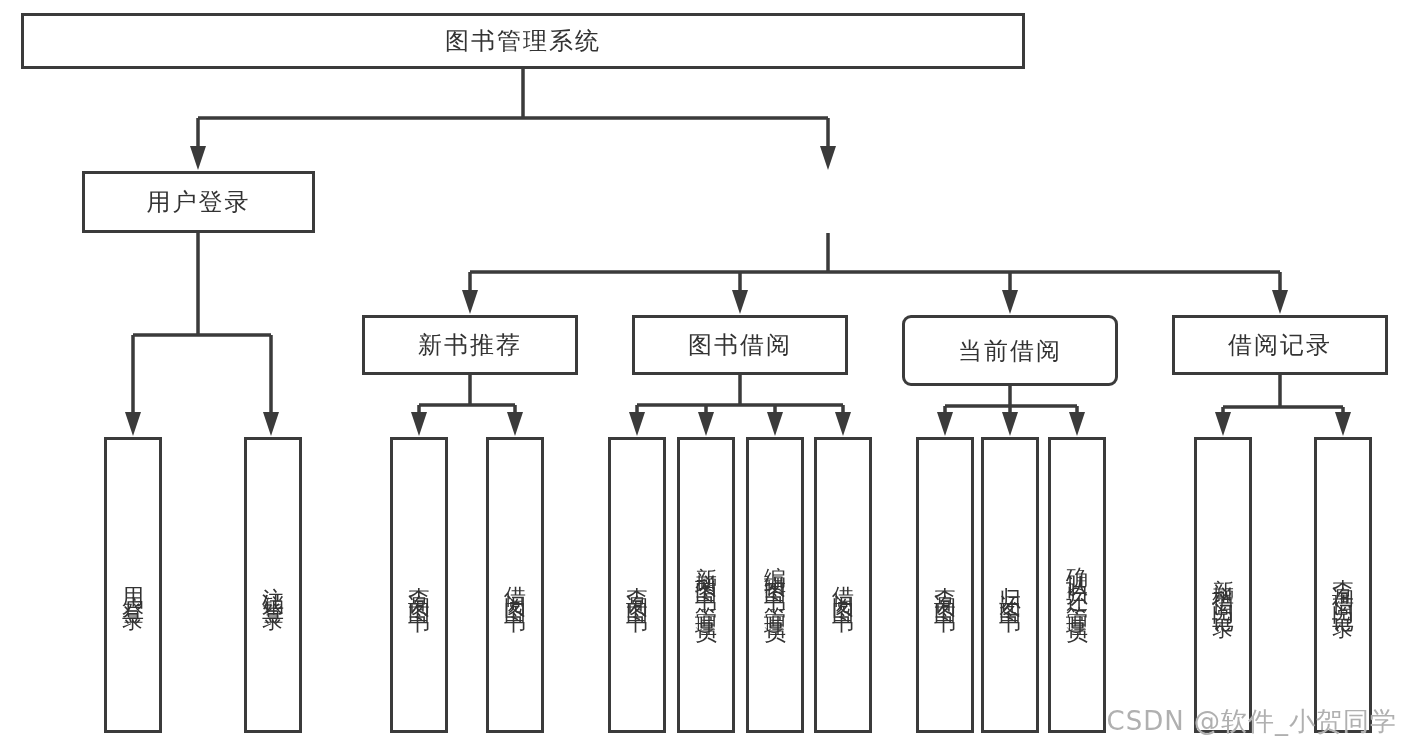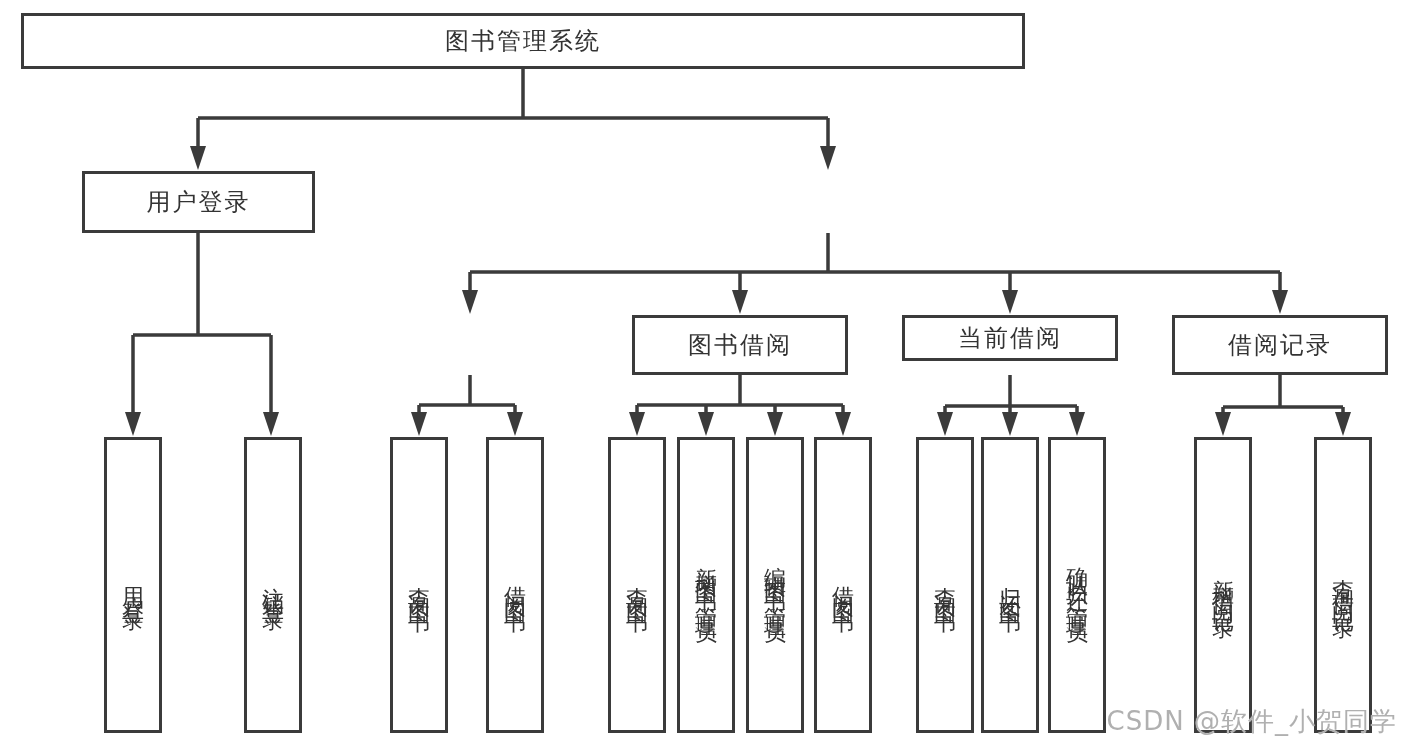--- a/index.html
+++ b/index.html
@@ -110,22 +110,23 @@
       <path d="M1280 375 V407 M1223 407 H1343 M1223 407 V418 M1343 407 V418"></path>
       <polygon points="1215,412 1231,412 1223,436"></polygon>
       <polygon points="1335,412 1351,412 1343,436"></polygon>
     </g>
   </svg>
 
   <div class="box hbox" style="left:21px; top:13px; width:1004px; height:56px;">图书管理系统</div>
 
   <div class="box hbox" style="left:82px; top:171px; width:233px; height:62px;">用户登录</div>
 
+  <div class="box hbox" style="left:362px; top:315px; width:216px; height:60px;">新书推荐</div>
   <div class="box hbox" style="left:632px; top:315px; width:216px; height:60px;">图书借阅</div>
-  <div class="box hbox" style="left:902px; top:315px; width:216px; height:46px;">当前借阅</div>
+  <div class="box hbox" style="left:902px; top:315px; width:216px; height:71px;border-radius:9px;">当前借阅</div>
   <div class="box hbox" style="left:1172px; top:315px; width:216px; height:60px;">借阅记录</div>
 
   <div class="box vbox" style="left:104px; top:437px; width:58px; height:296px;">用户登录</div>
   <div class="box vbox" style="left:244px; top:437px; width:58px; height:296px;">注销登录</div>
 
   <div class="box vbox" style="left:390px; top:437px; width:58px; height:296px;">查询图书</div>
   <div class="box vbox" style="left:486px; top:437px; width:58px; height:296px;">借阅图书</div>
 
   <div class="box vbox" style="left:608px; top:437px; width:58px; height:296px;">查询图书</div>
   <div class="box vbox" style="left:677px; top:437px; width:58px; height:296px;">新增图书（管理员）</div>

